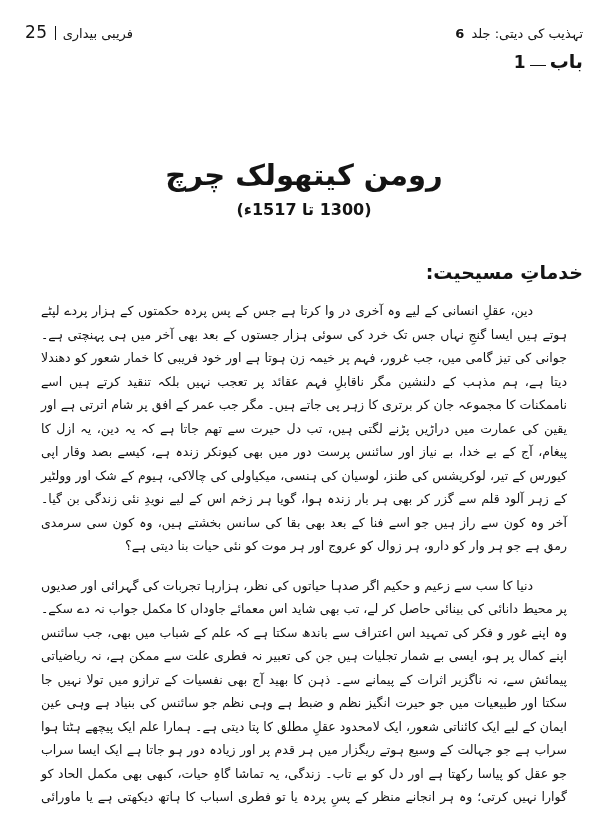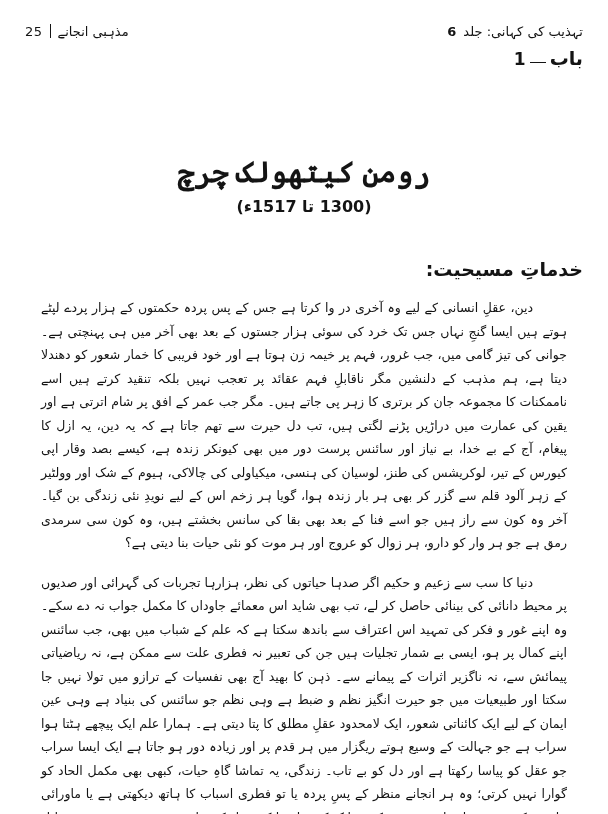--- a/index.html
+++ b/index.html
@@ -29,40 +29,39 @@
   .header-right { white-space: nowrap; }
   .volume-number { font-weight: bold; padding: 0 3px; }
   .header-left { white-space: nowrap; display: flex; align-items: baseline; gap: 7px; }
   .header-divider {
     display: inline-block;
     width: 1px;
     height: 14px;
     background: #141414;
     transform: translateY(2px);
   }
-  .page-number { font-size: 13px; letter-spacing: 0.5px; }
+  .page-number { font-size: 17px; letter-spacing: 0.5px; }
   .chapter-row {
     margin-top: 8px;
     font-size: 19px;
     font-weight: bold;
   }
   .chapter-dash {
     display: inline-block;
     width: 16px;
     border-bottom: 1.5px solid #141414;
     margin: 0 4px;
     transform: translateY(-2px);
   }
   .chapter-number { font-size: 17px; }
   .title-block { margin-top: 86px; text-align: center; }
   .book-section-title {
     font-size: 29px;
     font-weight: bold;
     letter-spacing: 0.5px;
-    font-family: Liberation Serif, serif;
   }
   .title-years {
     margin-top: 8px;
     font-size: 16px;
     font-weight: bold;
     text-align: center;
   }
   .section-heading {
     margin-top: 42px;
     text-align: right;
@@ -81,25 +80,25 @@
     text-indent: 34px;
   }
 </style>
 </head>
 <body>
 
 <div class="page">
 
   <div class="running-header">
     <div class="header-right">
-      <span>تہذیب کی کہانی: جلد</span>
+      <span>تہذیب کی دیتی: جلد</span>
       <span class="volume-number">6</span>
     </div>
     <div class="header-left">
-      <span>مذہبی انجانے</span>
+      <span>فریبی بیداری</span>
       <span class="header-divider"></span>
       <span class="page-number">25</span>
     </div>
   </div>
 
   <div class="chapter-row">
     <span>باب</span><span class="chapter-dash"></span><span class="chapter-number">1</span>
   </div>
 
   <div class="title-block">

